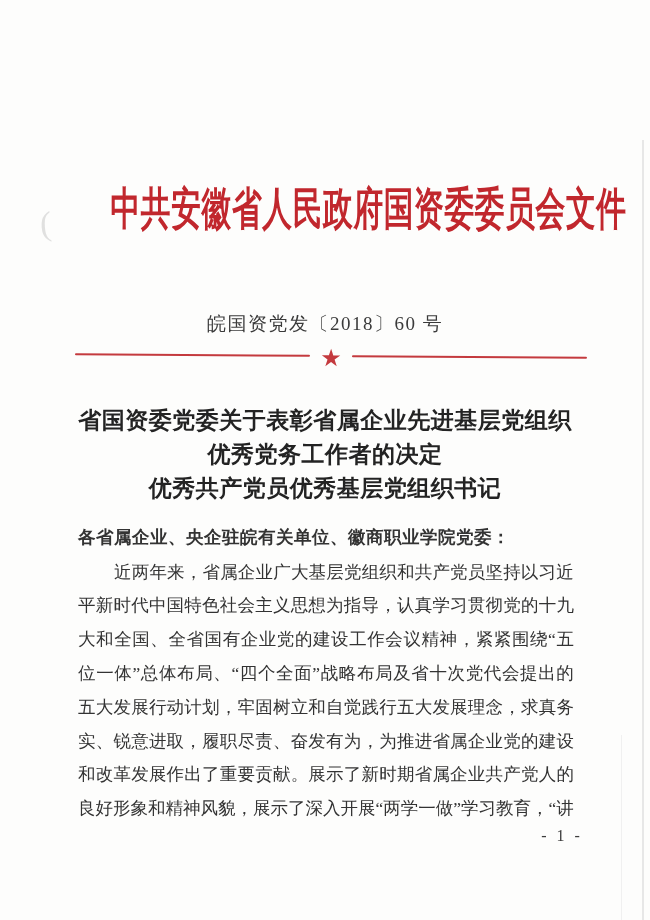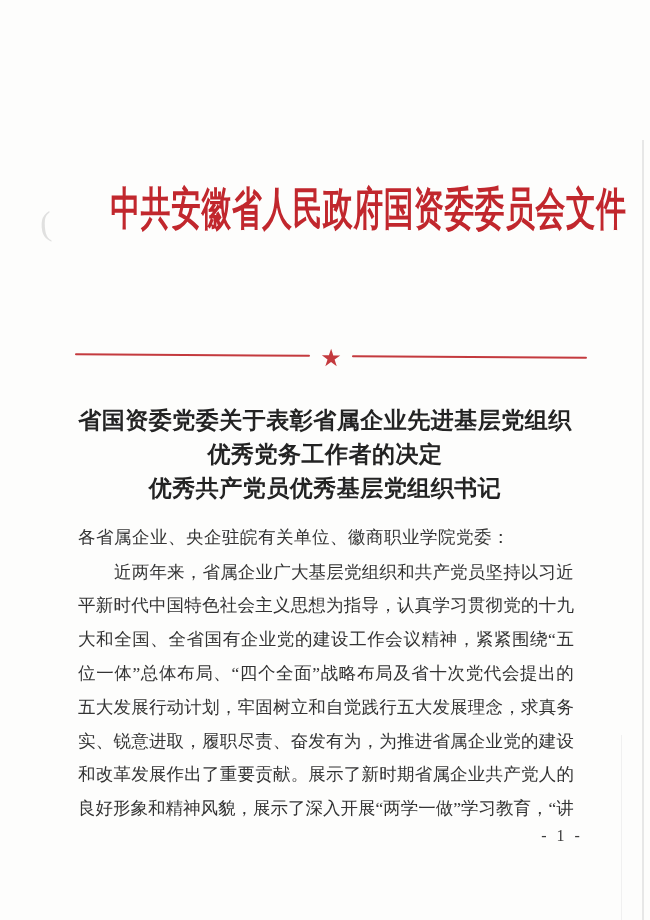--- a/index.html
+++ b/index.html
@@ -124,20 +124,21 @@
     font-size: 17.5px;
     color: #333333;
   }
   .body-line {
     height: 33.8px;
   }
   .salutation {
     line-height: 33.8px;
     letter-spacing: 0.5px;
     white-space: nowrap;
+    font-weight: bold;
   }
   .char-justify {
     display: flex;
     justify-content: space-between;
     align-items: center;
   }
   .char-justify span { display: inline-block; }
   .indent-2em { padding-left: 36px; }
 
   
@@ -157,20 +158,21 @@
 <body>
 
 <div class="page">
 
   <div class="edge-line-right"></div>
   <div class="edge-line-inner"></div>
   <div class="paren-artifact">(</div>
 
   <div class="header-title">中共安徽省人民政府国资委委员会文件</div>
 
+  <div class="doc-number">皖国资党发〔2018〕60 号</div>
 
   <div class="separator">
     <span class="sep-line"></span>
     <span class="sep-star">★</span>
     <span class="sep-line"></span>
   </div>
 
   <div class="doc-title">
     <div class="doc-title-line">省国资委党委关于表彰省属企业先进基层党组织</div>
     <div class="doc-title-line">优秀党务工作者的决定</div>

